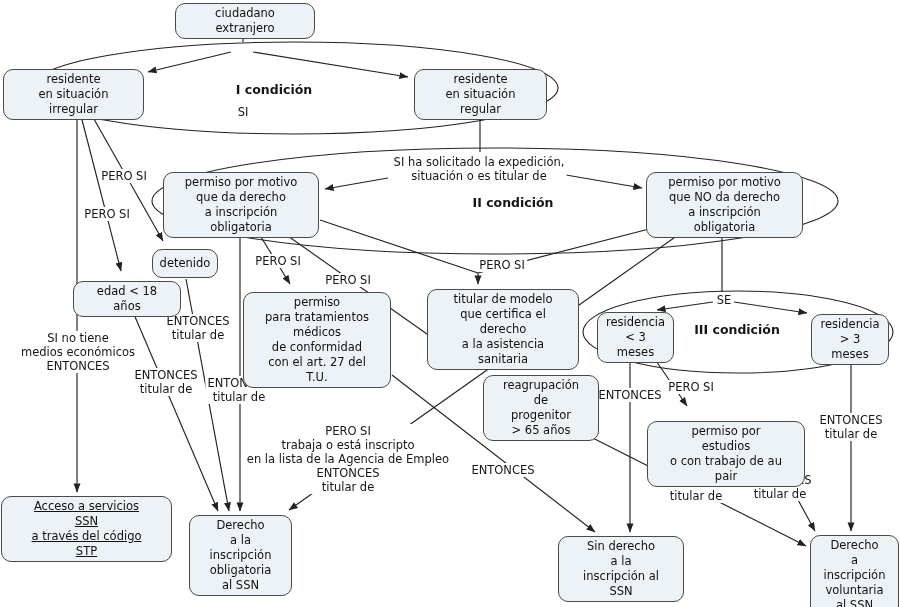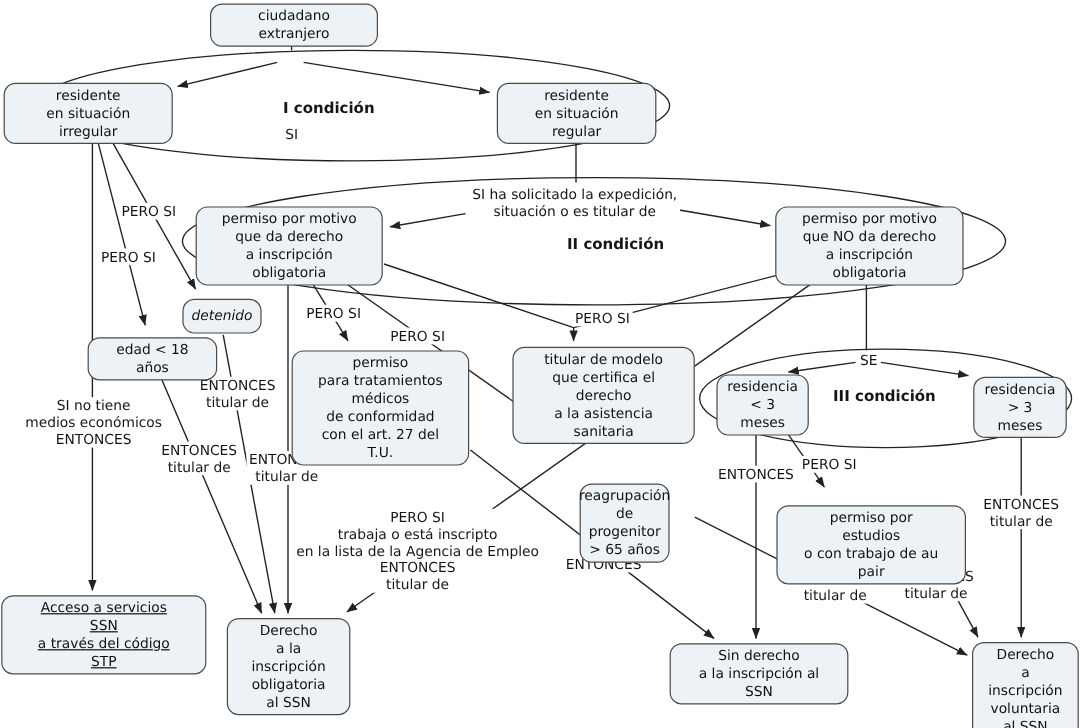--- a/index.html
+++ b/index.html
@@ -96,46 +96,46 @@
       <div class="node" style="left: 3px; top: 69px; width: 141px; min-height: 42px;">residente
 en situación irregular</div>
       <div class="node" style="left: 414px; top: 69px; width: 133px; min-height: 41px;">residente
 en situación regular</div>
       <div class="node" style="left: 163px; top: 172px; width: 156px; min-height: 56px;">permiso por motivo
 que da derecho
 a inscripción obligatoria</div>
       <div class="node" style="left: 646px; top: 172px; width: 157px; min-height: 56px;">permiso por motivo
 que NO da derecho
 a inscripción obligatoria</div>
-      <div class="node" style="left: 152px; top: 249px; width: 66px; min-height: 29px; font-style: italic;">detenido</div>
+      <div class="node" style="left: 152px; top: 249px; width: 66px; min-height: 29px;">detenido</div>
       <div class="node" style="left: 73px; top: 281px; width: 108px; min-height: 23px;">edad &lt; 18 años</div>
       <div class="node" style="left: 243px; top: 292px; width: 148px; min-height: 82px;">permiso
 para tratamientos
 médicos
 de conformidad
 con el art. 27 del T.U.</div>
       <div class="node" style="left: 427px; top: 289px; width: 152px; min-height: 56px;">titular de modelo
 que certifica el derecho
 a la asistencia sanitaria</div>
-      <div class="node" style="left: 483px; top: 375px; width: 75px; min-height: 55px; margin-top: 28px;">reagrupación
+      <div class="node" style="left: 483px; top: 375px; width: 116px; min-height: 55px;">reagrupación
 de progenitor
 &gt; 65 años</div>
       <div class="node" style="left: 597px; top: 312px; width: 77px; min-height: 39px;">residencia
 &lt; 3 meses</div>
       <div class="node" style="left: 811px; top: 314px; width: 78px; min-height: 39px;">residencia
 &gt; 3 meses</div>
       <div class="node" style="left: 647px; top: 410px; width: 158px; min-height: 43px; margin-top: 11px;">permiso por estudios
 o con trabajo de au pair</div>
       <div class="node" style="left: 1px; top: 496px; width: 171px; min-height: 42px; text-decoration: underline;">Acceso a servicios SSN
 a través del código STP</div>
       <div class="node" style="left: 189px; top: 515px; width: 103px; min-height: 72px;">Derecho
 a la inscripción
 obligatoria
 al SSN</div>
-      <div class="node" style="left: 558px; top: 536px; width: 149px; min-height: 42px;">Sin derecho
+      <div class="node" style="left: 558px; top: 536px; width: 126px; min-height: 42px;">Sin derecho
 a la inscripción al SSN</div>
       <div class="node" style="left: 810px; top: 535px; width: 89px; min-height: 71px;">Derecho
 a inscripción
 voluntaria
 al SSN</div>
     </div>
   <div id="labels">
       <div class="lbl" style="left: 243px; top: 64px; margin-top: 48px;">SI</div>
       <div class="lbl bold" style="left: 274px; top: 90px;">I condición</div>
       <div class="lbl" style="left: 479px; top: 169px;">SI ha solicitado la expedición,

